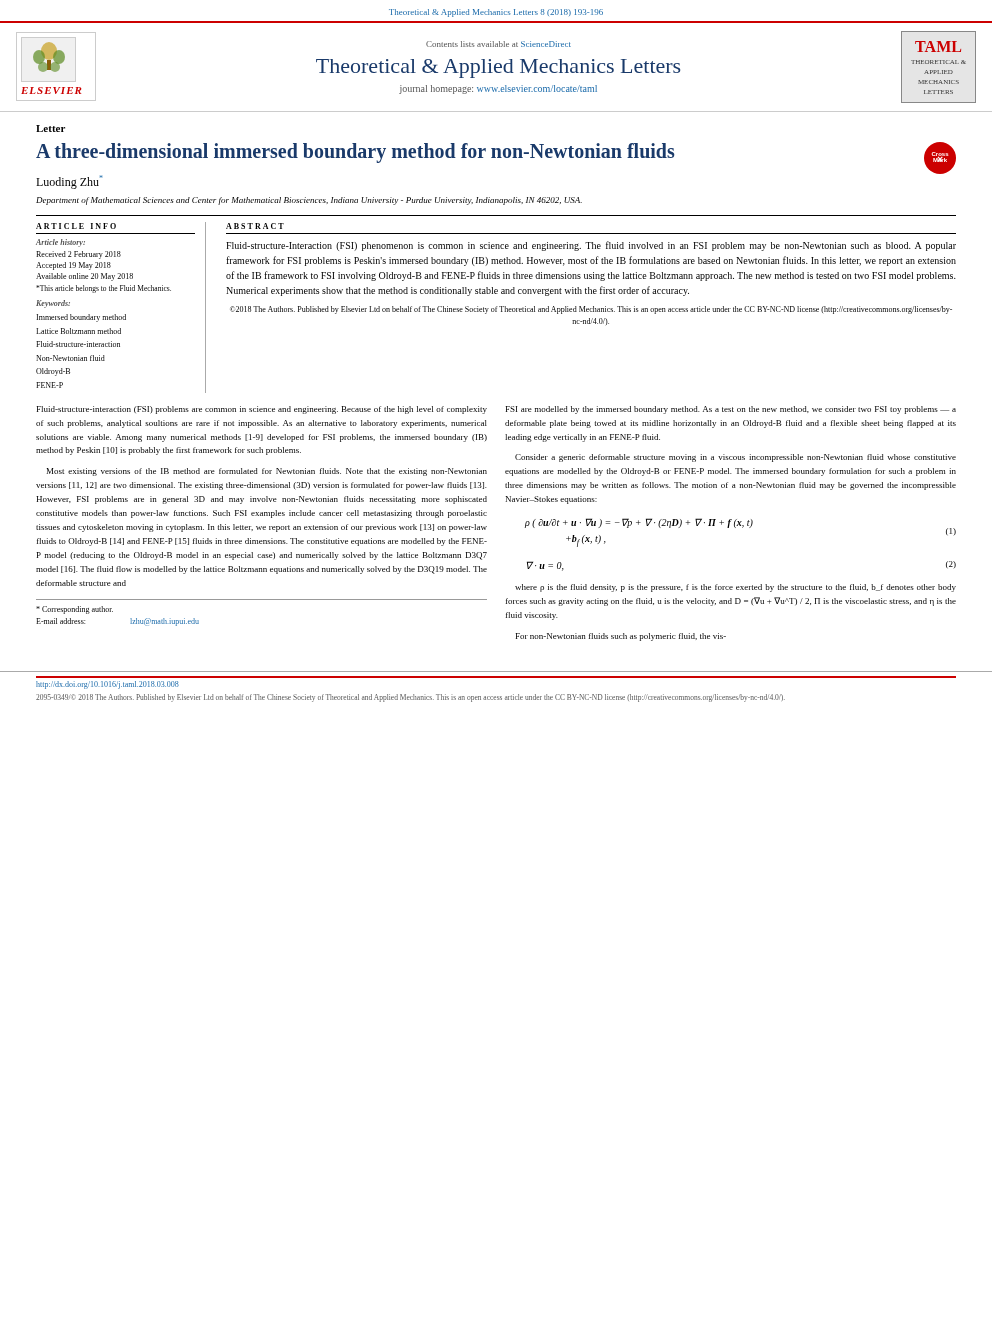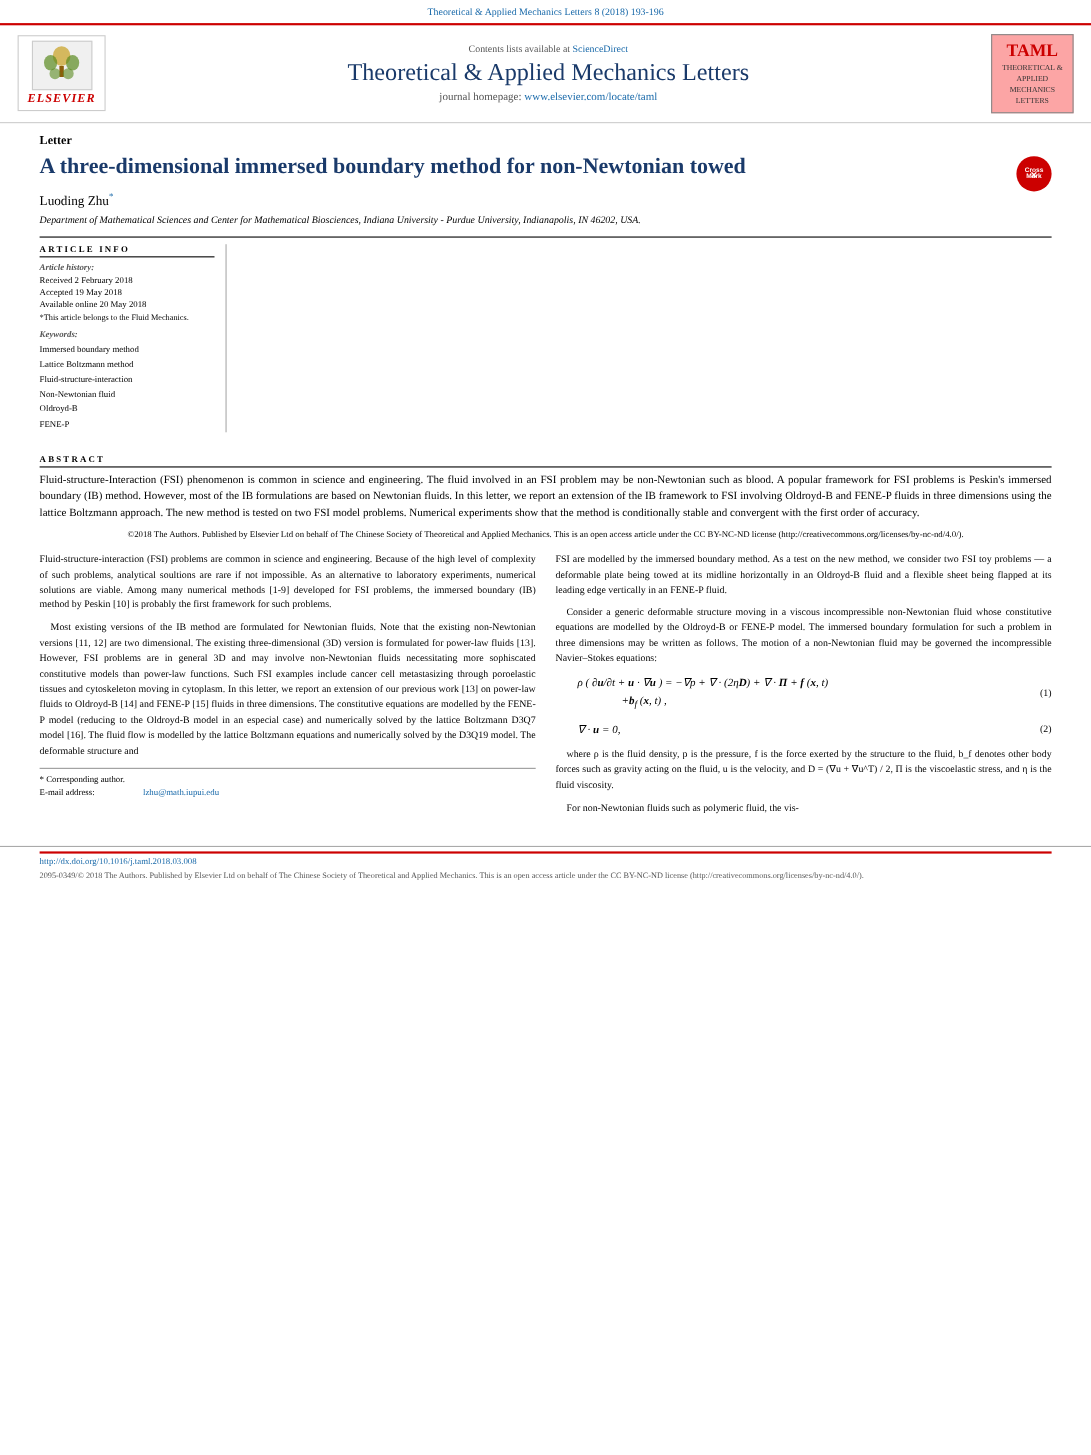--- a/index.html
+++ b/index.html
@@ -36,21 +36,21 @@
       align-items: center;
       border-bottom: 1px solid #ccc;
       padding: 8px 16px;
       gap: 10px;
     }
     .elsevier-logo {
       width: 80px;
       flex-shrink: 0;
       display: flex;
       flex-direction: column;
-      align-items: center;
+      align-items: flex-start;
       justify-content: center;
       border: 1px solid #ccc;
       padding: 4px;
       font-size: 8px;
     }
     .elsevier-logo .elsevier-text {
       color: #c00;
       font-size: 11px;
       font-weight: bold;
       font-style: italic;
@@ -80,21 +80,21 @@
     .taml-logo {
       width: 75px;
       flex-shrink: 0;
     }
     .taml-logo-box {
       border: 1px solid #888;
       padding: 4px;
       text-align: center;
       font-size: 7px;
       color: #333;
-      background: #fca5a5;
+      background: #e5e5e5;
       line-height: 1.4;
     }
     .taml-logo-box .taml-big {
       font-size: 16px;
       font-weight: bold;
       color: #c00;
       display: block;
     }
     
     .main-content {
@@ -146,21 +146,20 @@
       color: #000;
       line-height: 1.5;
     }
     
     .article-info-row {
       display: flex;
       gap: 20px;
       margin-bottom: 10px;
       border-top: 1px solid #000;
       padding-top: 6px;
-      flex-direction: column;
     }
     .article-info-col {
       width: 170px;
       flex-shrink: 0;
       border-right: 1px solid #aaa;
       padding-right: 10px;
     }
     .abstract-col {
       flex: 1;
     }
@@ -335,21 +334,21 @@
         <span>THEORETICAL &amp; APPLIED MECHANICS LETTERS</span>
       </div>
     </div>
   </div>
 
   <div class="main-content">
 
     <div class="article-type">Letter</div>
 
     <div style="display:flex;align-items:flex-start;">
-      <div class="article-title" style="flex:1;">A three-dimensional immersed boundary method for non-Newtonian towed</div>
+      <div class="article-title" style="flex:1;">A three-dimensional immersed boundary method for non-Newtonian fluids</div>
       <div class="crossmark" style="margin-left:10px;margin-top:4px;">
         <div class="crossmark-circle">
           <svg width="22" height="22" viewBox="0 0 22 22">
             <circle cx="11" cy="11" r="11" fill="#c00"></circle>
             <text x="11" y="15" text-anchor="middle" fill="white" font-size="8" font-family="serif">✕</text>
             <text x="11" y="9" text-anchor="middle" fill="white" font-size="6" font-family="sans-serif">Cross</text>
             <text x="11" y="15" text-anchor="middle" fill="white" font-size="6" font-family="sans-serif">Mark</text>
           </svg>
         </div>
       </div>

